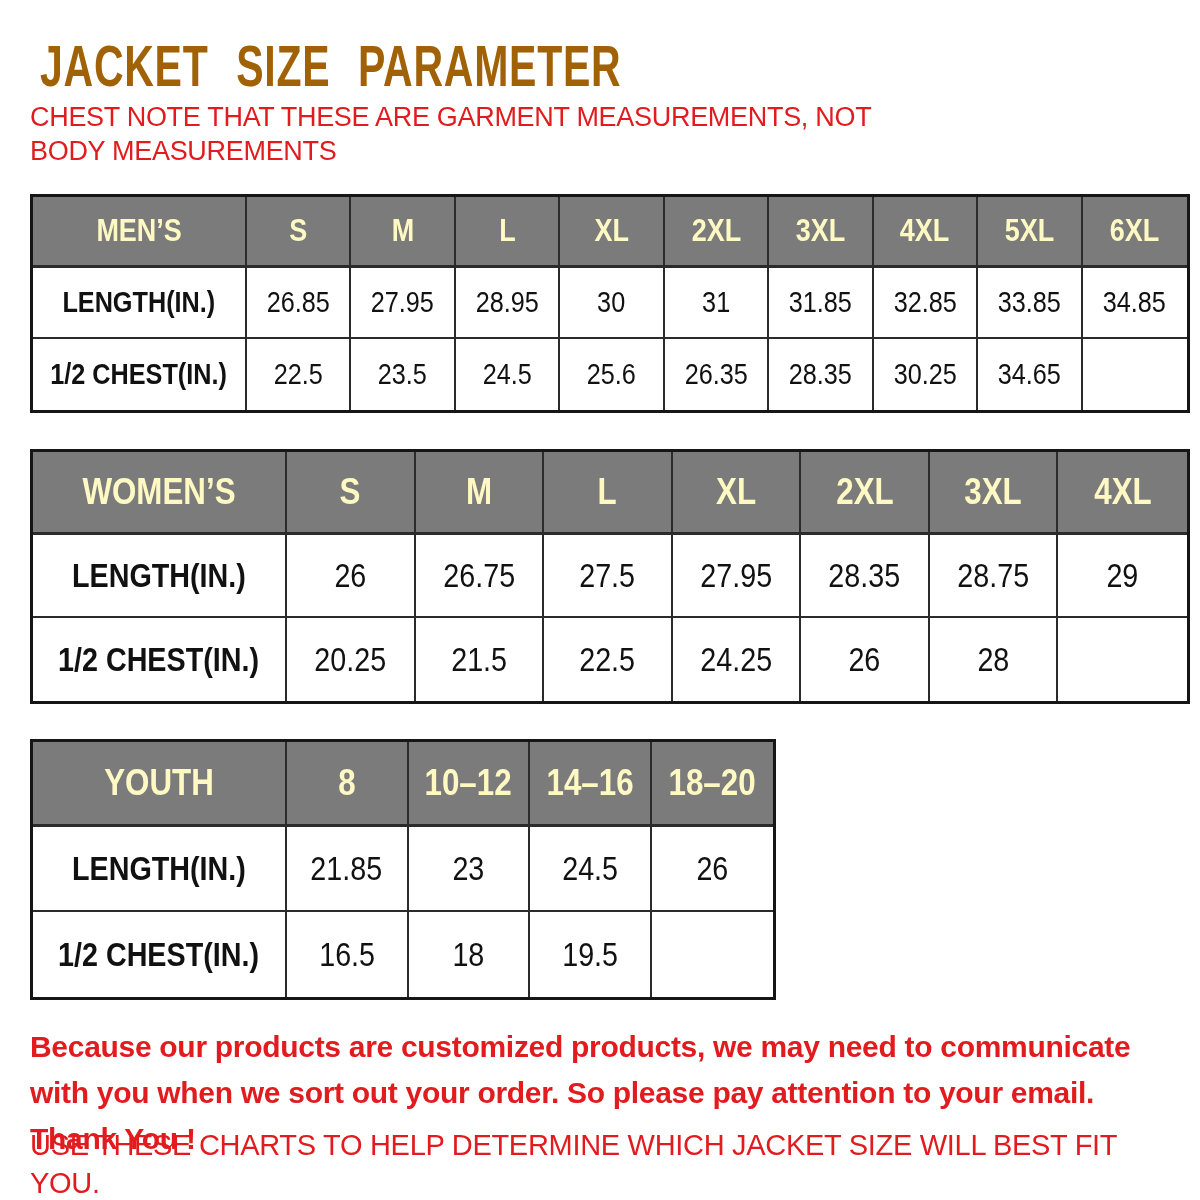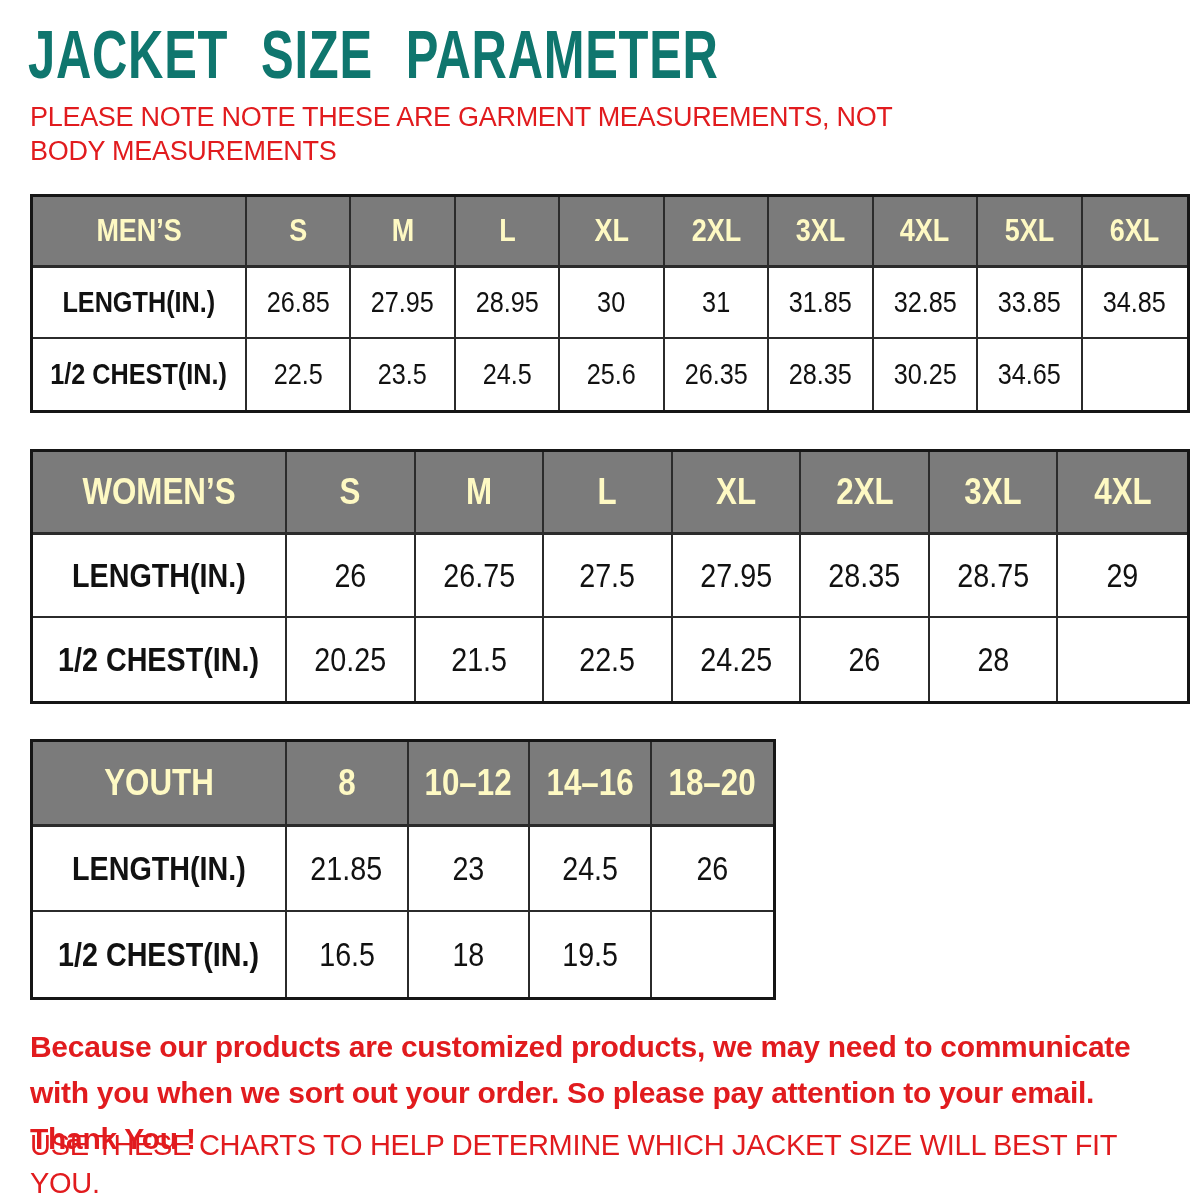--- a/index.html
+++ b/index.html
@@ -13,25 +13,25 @@
     width: 1200px;
     height: 1200px;
     background: #ffffff;
     overflow: hidden;
   }
   
   .title {
     position: absolute;
     left: 28px;
     top: 16px;
-    margin: 0;
-    font-size: 68px;
+    margin: 12px;
+    font-size: 57px;
     font-weight: 700;
     line-height: 76px;
-    color: #0f766e;
+    color: #a16207;
     white-space: nowrap;
   }
   .title .cnd {
     display: inline-block;
     transform: scaleX(0.72);
     transform-origin: left center;
     letter-spacing: 1px;
     word-spacing: 0.38em;
   }
   
@@ -138,21 +138,21 @@
     letter-spacing: -0.3px;
   }
 </style>
 </head>
 <body>
 
 <div class="page">
 
   <h1 class="title"><span class="cnd">JACKET SIZE PARAMETER</span></h1>
 
-  <p class="note">PLEASE NOTE NOTE THESE ARE GARMENT MEASUREMENTS, NOT BODY MEASUREMENTS</p>
+  <p class="note">CHEST NOTE THAT THESE ARE GARMENT MEASUREMENTS, NOT BODY MEASUREMENTS</p>
 
   <div id="tables">
       <div class="size-table" id="table-mens">
         <div class="cell hd name">
           <span class="cn">MEN’S</span>
         </div>
         <div class="cell hd">
           <span class="cn">S</span>
         </div>
         <div class="cell hd">

